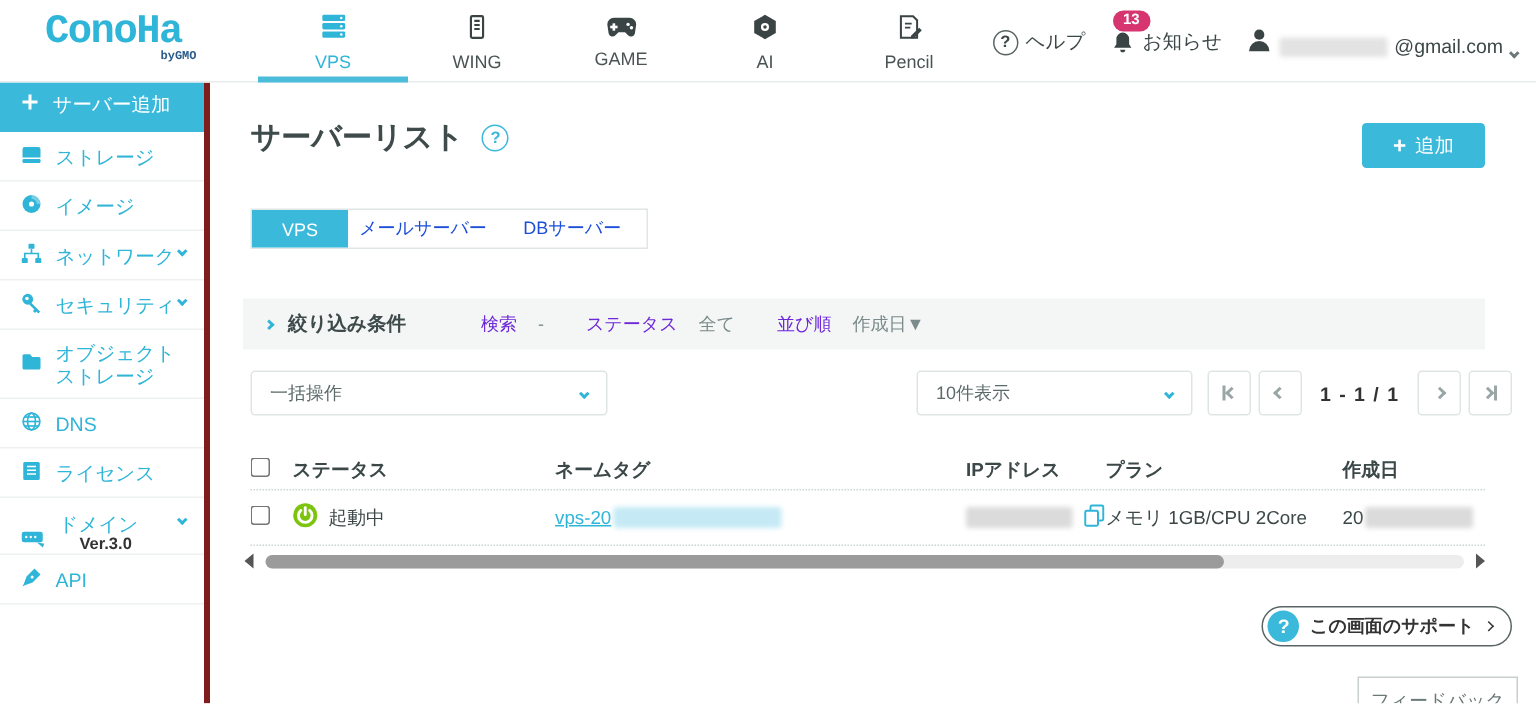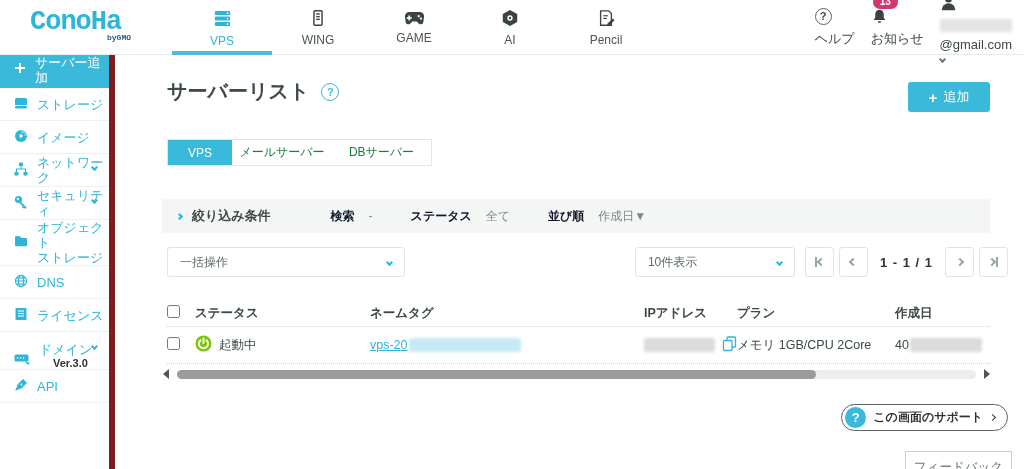--- a/index.html
+++ b/index.html
@@ -11,65 +11,65 @@
   .topbar { position:absolute; top:0; left:0; right:0; height:55px; background:#fff; border-bottom:1px solid #e7ebeb; z-index:5; }
   .logo { position:absolute; left:30px; top:8px; width:105px; cursor:pointer;font-family:Liberation Mono, monospace; }
   .logo-text { font-size:27px; font-weight:bold; color:#2fb5d8; letter-spacing:-1px; line-height:28px; }
   .logo-sub { display:block; text-align:right; font-size:8px; font-weight:bold; color:#2b5c8a; margin-top:-3px; padding-right:4px; }
   .svc-nav { position:absolute; left:174px; top:0; height:55px; display:flex; }
   .svc-item { width:96px; height:55px; display:flex; flex-direction:column; align-items:center; justify-content:center; gap:3px; cursor:pointer; position:relative; }
   .svc-label { font-size:12px; color:#4a5454; line-height:12px; }
   .svc-item.active .svc-label { color:#2fb5d8; }
   .svc-item.active::after { content:""; position:absolute; left:-2px; right:-2px; bottom:0; height:4px; background:#4cbcdb; }
   .util { position:absolute; right:12px; top:0; height:55px; display:flex; align-items:center; gap:16px; font-size:13px; color:#3c4747; }
-  .util-item { display:flex; align-items:flex-start; gap:5px; cursor:pointer;flex-direction:column; }
+  .util-item { display:flex; align-items:flex-end; gap:5px; cursor:pointer; }
   .bell-wrap { position:relative; display:flex; align-items:center; }
   .badge { position:absolute; top:-13px; left:2px; background:#d6356f; color:#fff; font-size:10px; font-weight:bold; border-radius:9px; padding:2px 7px; line-height:10px; }
   .qmark { width:17px; height:17px; border:1.5px solid #5a6464; border-radius:50%; color:#3c4747; font-size:11px; font-weight:bold; display:inline-flex; align-items:center; justify-content:center; }
   .chev { display:inline-block; width:7px; height:7px; border-right:2px solid #2fb5d8; border-bottom:2px solid #2fb5d8; transform:rotate(45deg); }
   .chev.gray { border-color:#6b7878; }
   .chev.right { transform:rotate(-45deg); }
   .chev.sm { width:5px; height:5px; }
 
   
-  .sidebar { position:absolute; top:55px; left:0; bottom:0; width:115px; background:#fff; border-right:6px solid #7f1d1d; z-index:4; }
+  .sidebar { position:absolute; top:55px; left:0; bottom:0; width:140px; background:#fff; border-right:4px solid #7f1d1d; z-index:4; }
   .sb-item { position:relative; display:flex; align-items:center; gap:9px; height:33px; padding-left:14px; border-bottom:1px solid #edf1f1; color:#2fb5d8; font-size:13px; cursor:pointer; }
   .sb-item svg { flex:0 0 auto; }
   .sb-label { white-space:pre-line; line-height:15px; }
   .sb-add { background:#3bb9da; color:#fff; border-bottom:none; margin-top:-4px; height:37px; }
   .sb-selected { background:#f6f8f8; border-left:3px solid #2fb5d8; padding-left:11px; }
   .sb-tall { height:46px; }
   .sb-domain { height:38px; align-items:flex-end; padding-top:5px; }
   .sb-sub { display:block; font-size:11px; font-weight:bold; color:#333; margin-left:14px; margin-top:0px; }
   .sb-chev { position:absolute; right:12px; top:50%; margin-top:-5px; }
   .sb-domain .sb-chev { top:12px; margin-top:0; }
 
   
   .main { position:absolute; left:136px; top:56px; right:0; bottom:0; background:#fff; }
   .page-title-row { position:absolute; top:22px; left:31px; display:flex; align-items:center; gap:12px; }
   .page-title { font-size:20px; font-weight:bold; color:#3f4a4a; }
   .qmark.cyan { border-color:#3bb9da; color:#3bb9da; width:18px; height:18px; cursor:pointer; }
   .add-btn { position:absolute; top:26px; right:34px; width:82px; height:30px; background:#3bb9da; border:none; border-radius:3px; color:#fff; font-size:13px; display:flex; align-items:center; justify-content:center; gap:6px; cursor:pointer; }
   .add-plus { font-size:15px; font-weight:bold; line-height:13px; }
 
   .tabs { position:absolute; top:83px; left:31px; display:flex; border:1px solid #e0e6e6; background:#fff; height:27px; }
-  .tab { display:flex; align-items:center; justify-content:center; font-size:12px; color:#15803d; cursor:pointer; }
+  .tab { display:flex; align-items:center; justify-content:center; font-size:12px; color:#1d4ed8; cursor:pointer; }
   .tab.t0 { width:64px; } .tab.t1 { width:100px; } .tab.t2 { width:99px; }
   .tab.active { background:#3bb9da; color:#fff; }
 
   .filter-bar { position:absolute; top:143px; left:26px; right:34px; height:34px; background:#f4f6f6; display:flex; align-items:center; padding-left:15px; gap:10px; font-size:12px;text-align:center; }
   .fb-title { font-size:13px; font-weight:bold; color:#3f4a4a; margin-right:22px; cursor:pointer; }
-  .fb-key { font-weight:bold; color:#0f172a; margin-left:28px; }
+  .fb-key { font-weight:normal; color:#6d28d9; margin-left:18px; }
   .fb-val { color:#7b8a8a; margin-left:4px; }
 
   .ctrl-row { position:absolute; top:191px; left:31px; right:16px; height:30px; }
   .select { height:30px; border:1px solid #dfe5e5; border-radius:3px; background:#fff; display:flex; align-items:center; justify-content:space-between; padding:0 12px; font-size:12px; color:#5c6a6a; cursor:pointer; }
   .bulk-select { position:absolute; left:0; top:0; width:238px; }
   .right-ctrls { position:absolute; right:0; top:0; display:flex; align-items:center; gap:10px; }
-  .pp-select { width:160px; }
+  .pp-select { width:184px; }
   .pager { display:flex; align-items:center; gap:5px; }
   .pg-btn { width:29px; height:30px; border:1px solid #dfe5e5; border-radius:3px; background:#fff; display:flex; align-items:center; justify-content:center; gap:1px; cursor:pointer; }
   .pg-chev { width:6px; height:6px; border-right:2px solid #9aa6a6; border-bottom:2px solid #9aa6a6; }
   .pg-chev.left { transform:rotate(135deg); }
   .pg-chev.rightc { transform:rotate(-45deg); }
   .pg-bar { width:2px; height:10px; background:#9aa6a6; }
   .pg-text { font-size:13px; font-weight:bold; color:#333; margin:0 7px; letter-spacing:1px; }
 
   .table { position:absolute; top:244px; left:31px; right:34px; }
   .t-row { display:flex; align-items:center; border-bottom:1px dotted #ccd6d6; }
@@ -385,21 +385,21 @@
         </span>
         <span class="c-ip">
           <span class="blur gray" style="width:86px;height:14px;"></span>
           <span><svg viewBox="0 0 15 16" width="15" height="16" fill="none" stroke="#2fb5d8" stroke-width="1.3">
                 <rect x="5" y="1" width="8.5" height="10" rx="1"></rect>
                 <rect x="1.5" y="4.5" width="8.5" height="10" rx="1" fill="#fff"></rect>
               </svg></span>
         </span>
         <span class="c-plan">メモリ 1GB/CPU 2Core</span>
         <span class="c-date">
-          <span>40</span><span class="blur gray" style="width:72px;height:14px;margin-left:1px;"></span>
+          <span>20</span><span class="blur gray" style="width:72px;height:14px;margin-left:1px;"></span>
         </span>
       </div>
     </div>
 
     <div class="hscroll">
       <span class="tri l"></span>
       <div class="track">
           <div class="thumb"></div>
         </div>
       <span class="tri r"></span>

